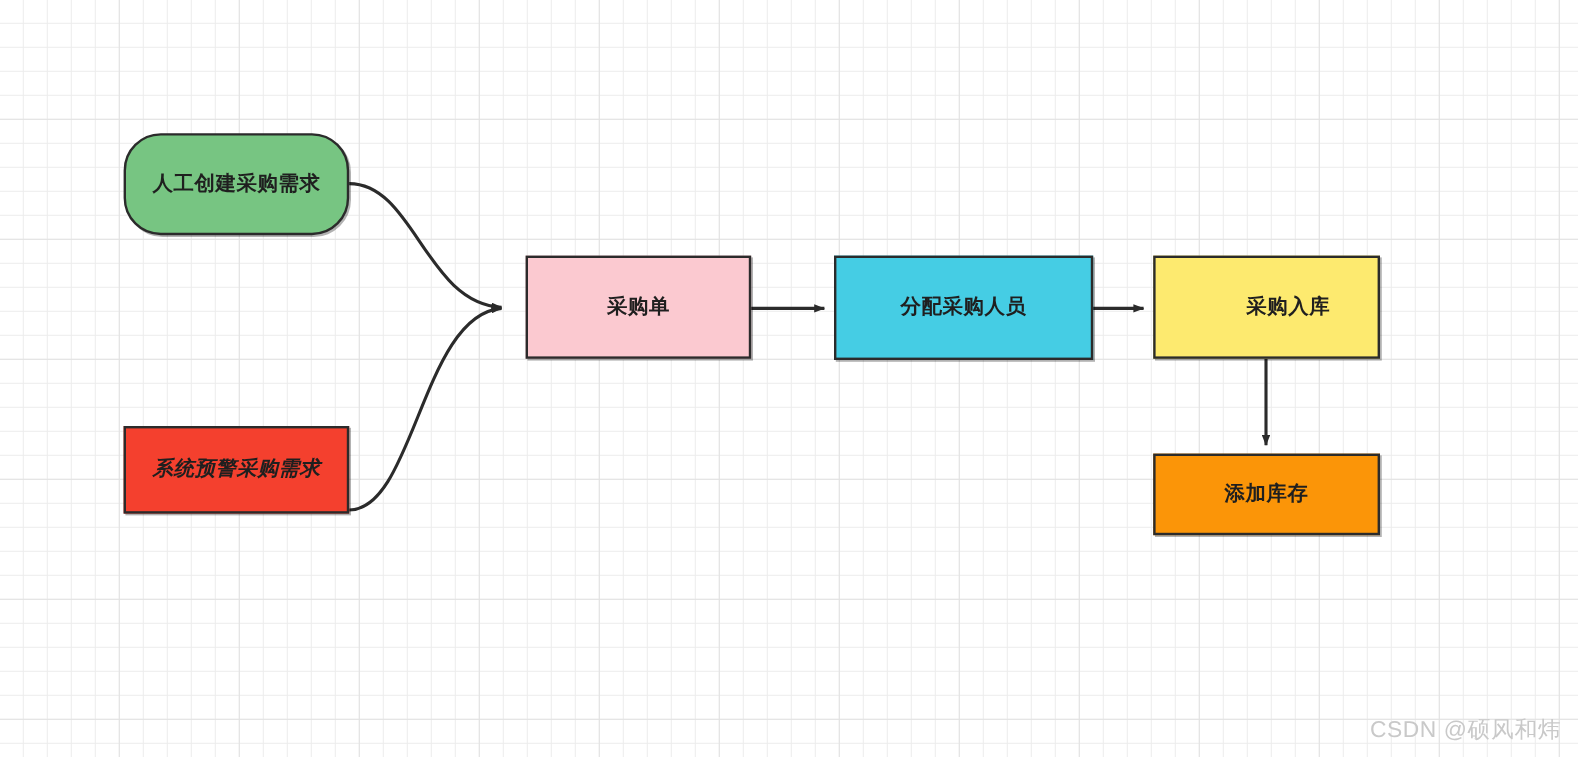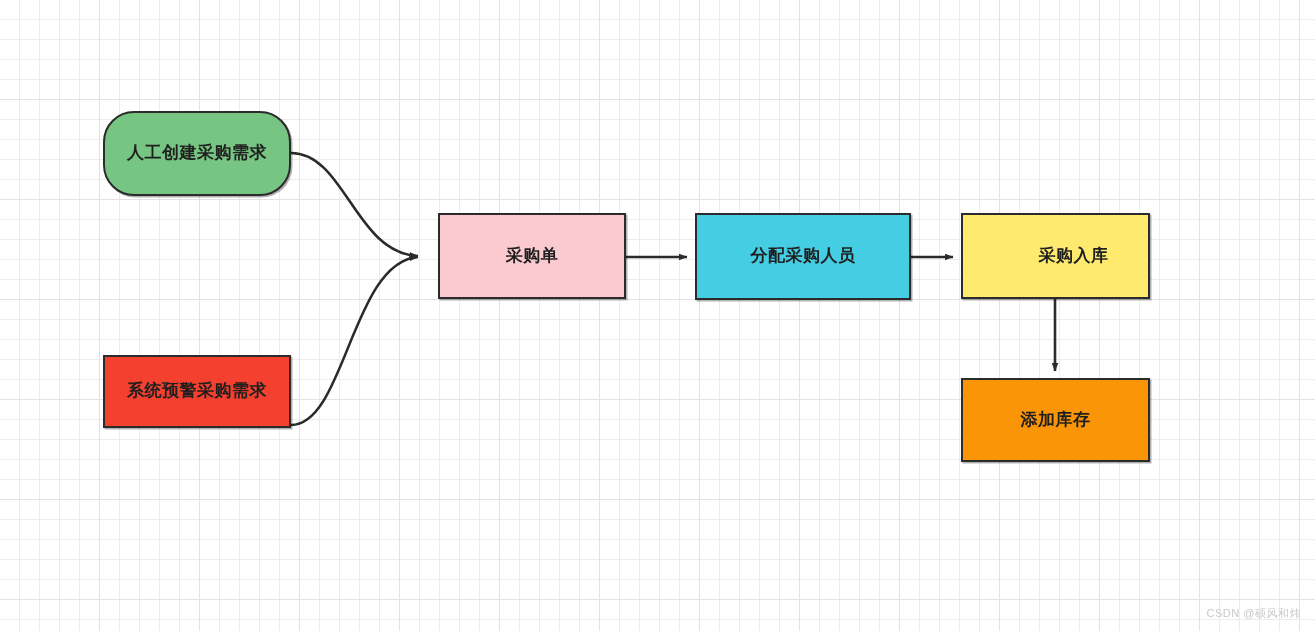--- a/index.html
+++ b/index.html
@@ -54,21 +54,21 @@
     left: 0;
     top: 0;
     width: 1315px;
     height: 631px;
     pointer-events: none;
   }
   #watermark {
     position: absolute;
     right: 14px;
     bottom: 10px;
-    font-size: 11px;
+    font-size: 19px;
     color: #c9c9c9;
     letter-spacing: 0.5px;
     user-select: none;
     text-align: right;
   }
 </style>
 </head>
 <body>
 
 <div id="canvas">
@@ -90,35 +90,35 @@
 
     <path d="M 883 257 L 953 257" fill="none" stroke="#2b2b2b" stroke-width="2.6" marker-end="url(#arrowhead)"></path>
 
     <path d="M 1055 299 L 1055 371" fill="none" stroke="#2b2b2b" stroke-width="2.6" marker-end="url(#arrowhead)"></path>
   </svg>
 
   <div class="node" style="left:103px; top:111px; width:188px; height:85px; background:#77c582;border-radius:31px;">
     <span>人工创建采购需求</span>
   </div>
 
-  <div class="node" style="left:103px; top:355px; width:188px; height:73px; background:#f4402e;">
+  <div class="node" style="left:103px; top:355px; width:188px; height:73px; background:#f4402e;font-style:italic;">
     <span>系统预警采购需求</span>
   </div>
 
   <div class="node" style="left:426px; top:213px; width:188px; height:86px; background:#fbc9d0;margin-left:12px;">
     <span>采购单</span>
   </div>
 
   <div class="node" style="left:695px; top:213px; width:216px; height:87px; background:#45cde4;">
     <span>分配采购人员</span>
   </div>
 
   <div class="node" style="left:961px; top:213px; width:189px; height:86px; background:#fdea6f;padding-left:36px;">
     <span>采购入库</span>
   </div>
 
-  <div class="node" style="left:961px; top:378px; width:189px; height:84px; background:#fb9508;">
+  <div class="node" style="left:961px; top:378px; width:189px; height:68px; background:#fb9508;">
     <span>添加库存</span>
   </div>
 
   <div id="watermark">CSDN @硕风和炜</div>
 
 </div>
 
 </body></html>

